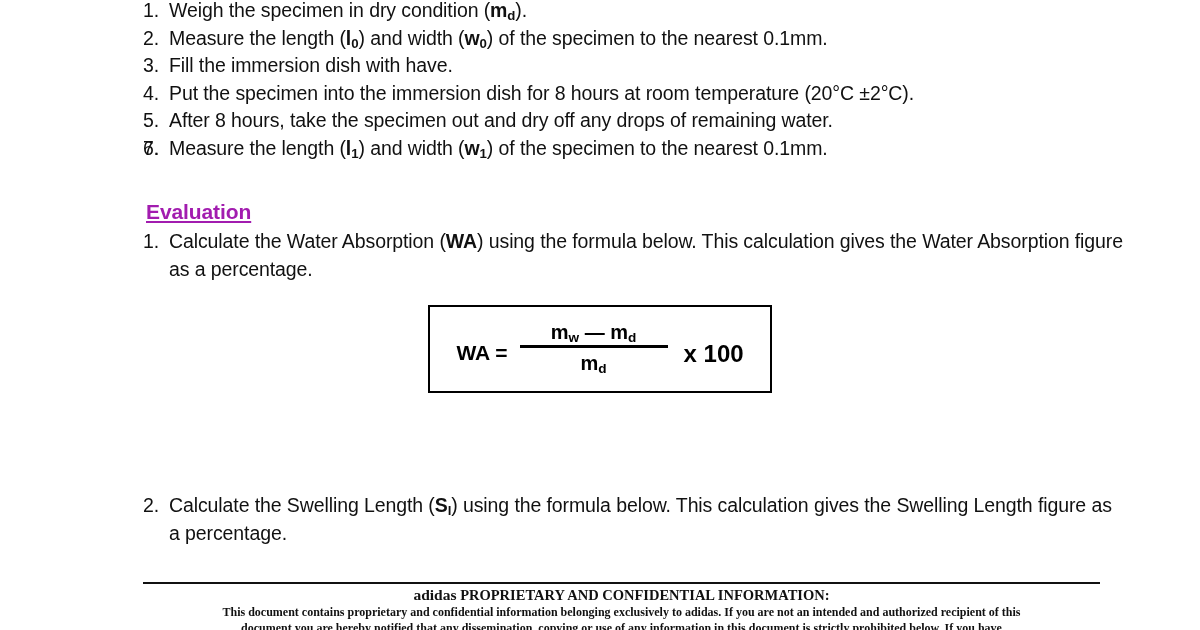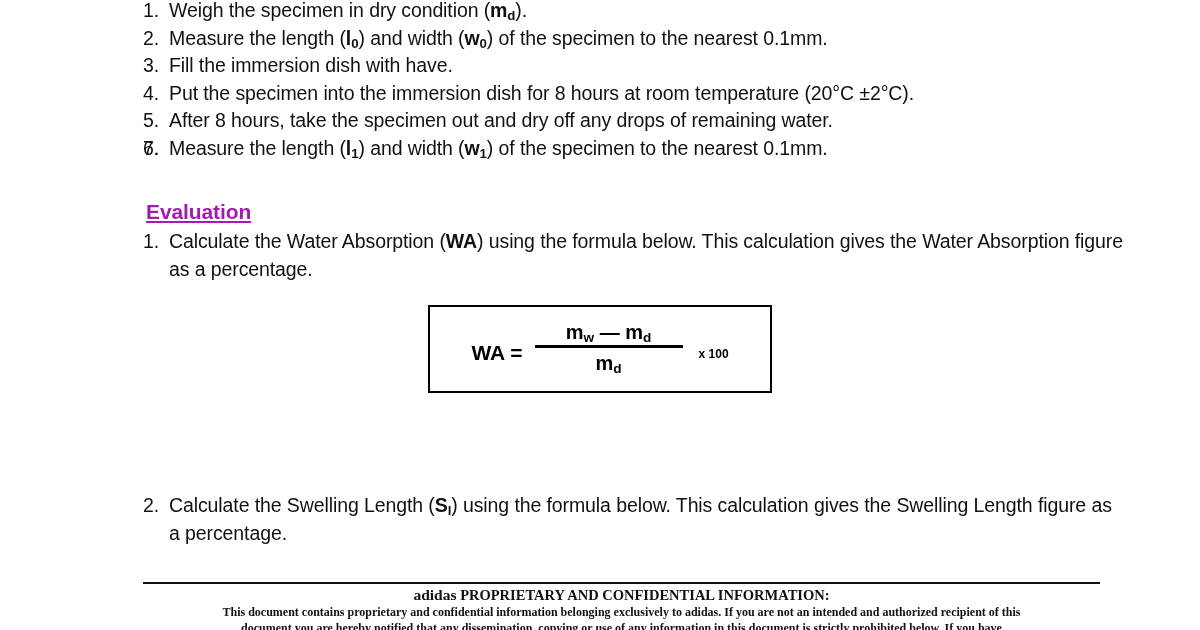--- a/index.html
+++ b/index.html
@@ -122,21 +122,21 @@
     height: 3px;
     background: #000;
   }
   .f-den {
     padding: 4px 10px 0 10px;
     font-size: 20px;
   }
   .f-rhs {
     margin-left: 16px;
     margin-top: 9px;
-    font-size: 12px;
+    font-size: 24px;
     white-space: nowrap;
   }
 
   
   .footer-rule {
     position: absolute;
     left: 143px;
     top: 582px;
     width: 957px;
     height: 0;

